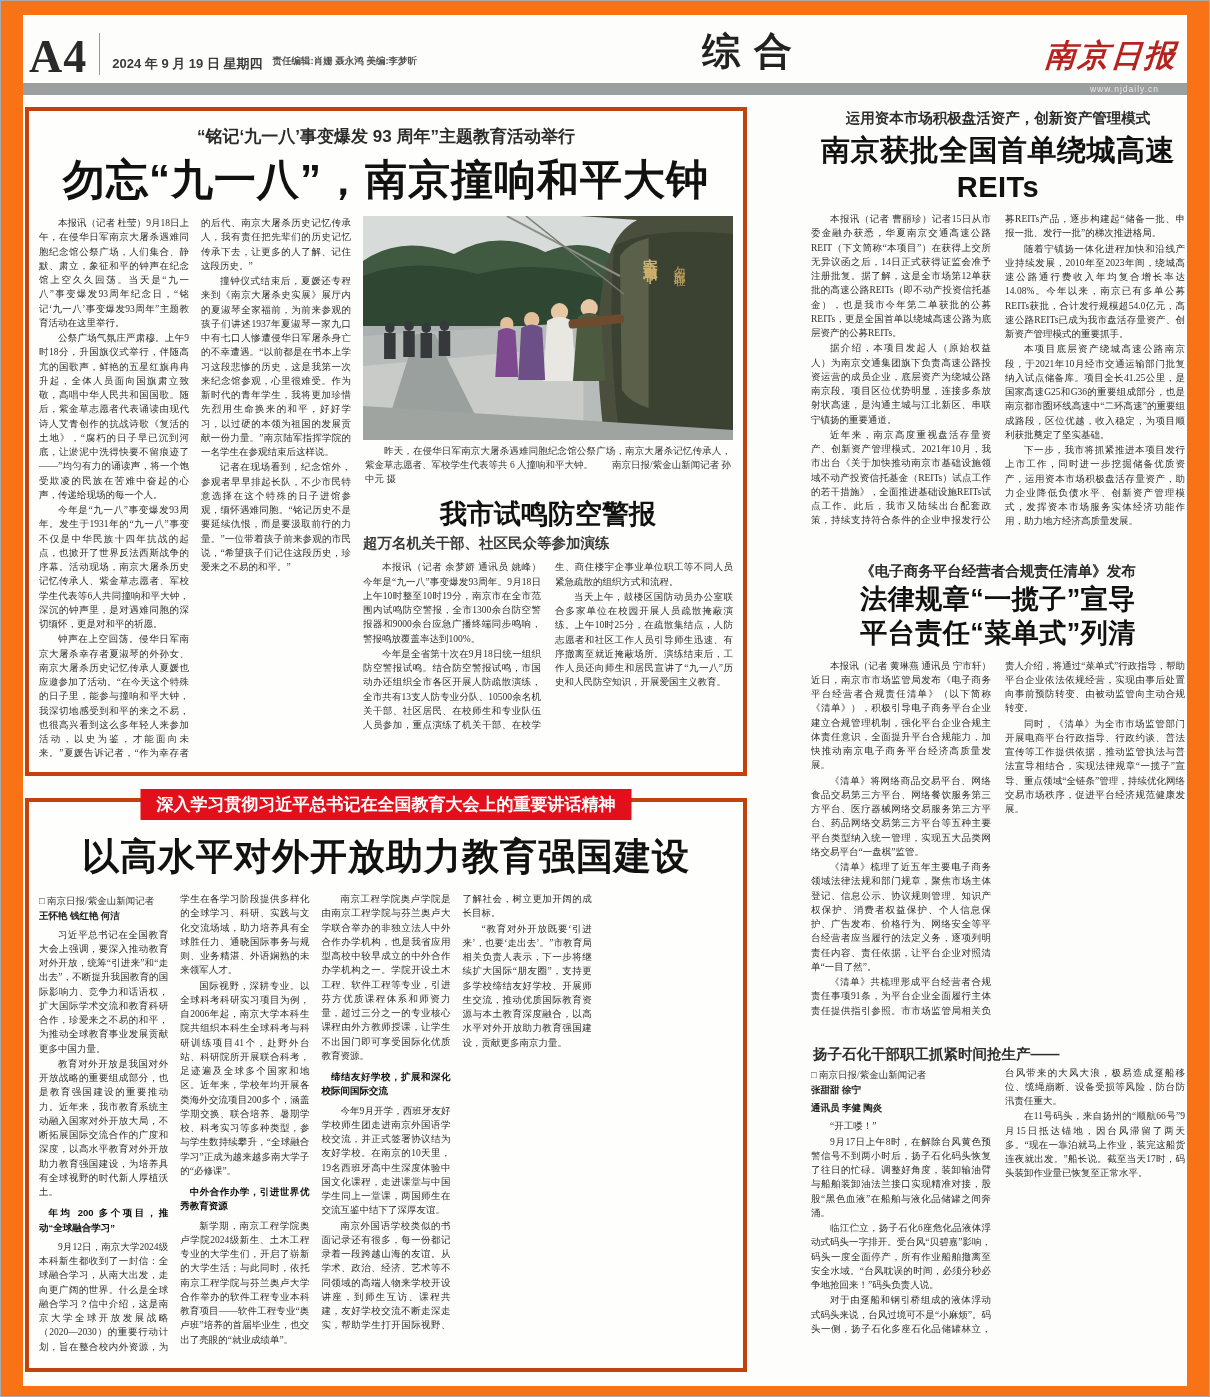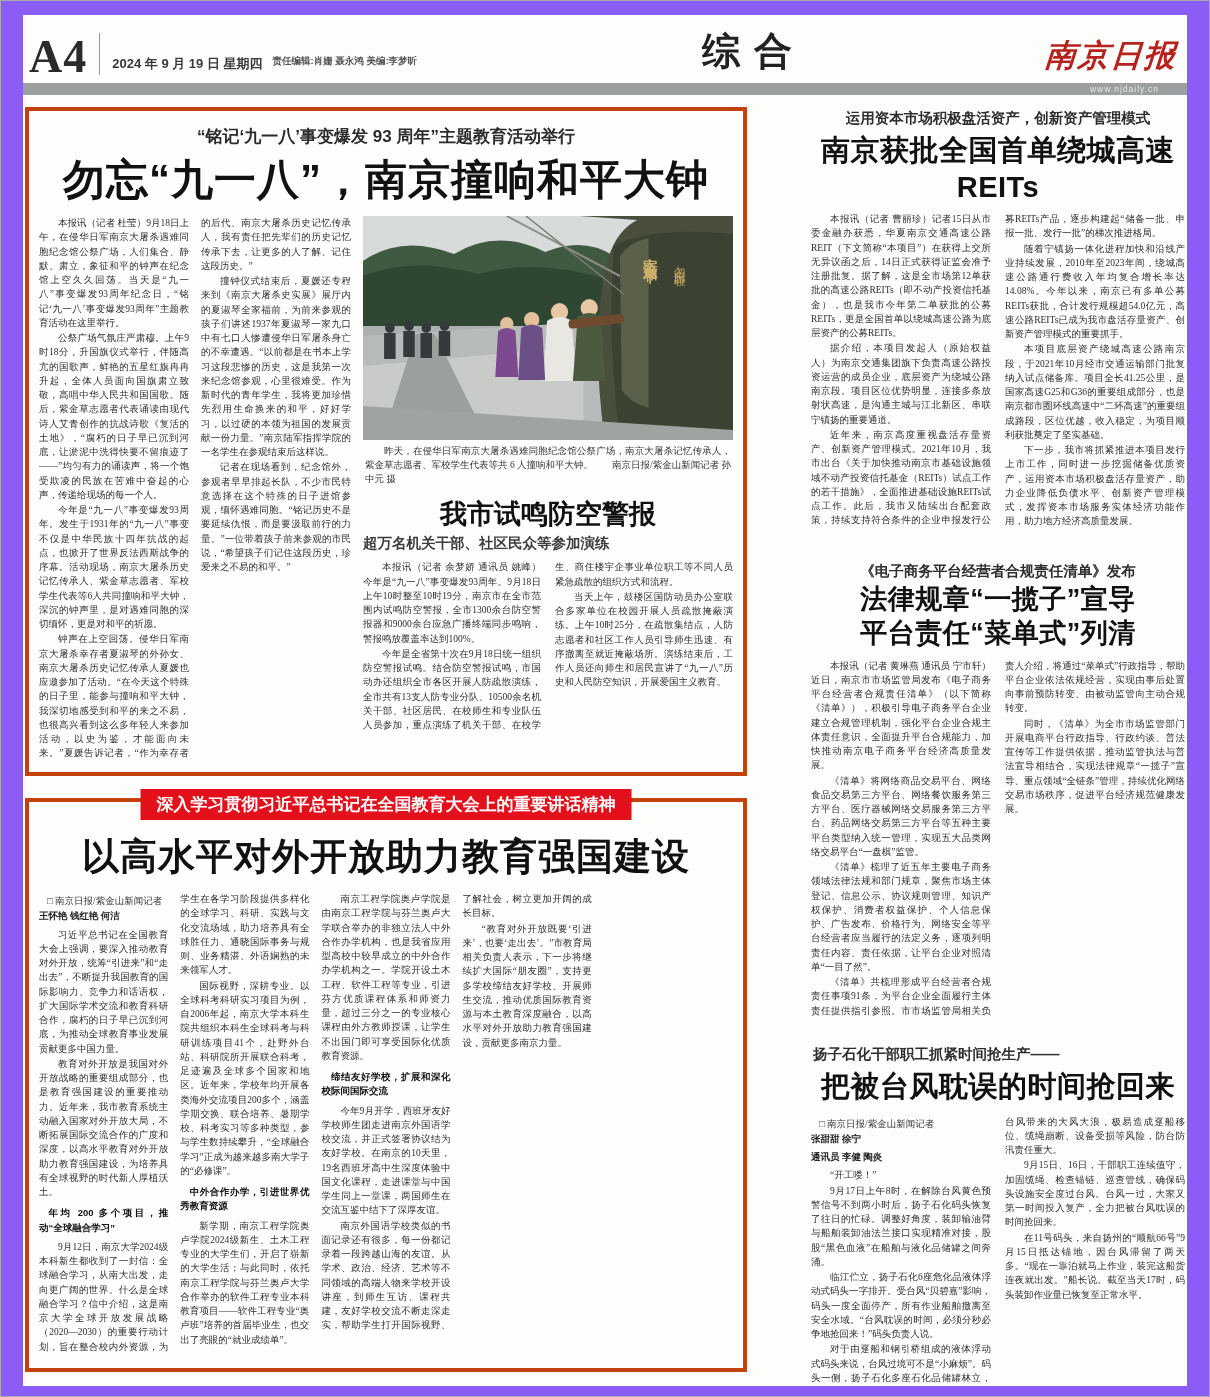--- a/index.html
+++ b/index.html
@@ -1,17 +1,17 @@
 <!DOCTYPE html>
 <html><head>
 <meta charset="utf-8">
 <style>
   * { margin:0; padding:0; box-sizing:border-box; }
   body { background:#c9c9c9; font-family:"Liberation Serif","DejaVu Serif",serif; }
-  .page { width:1210px; height:1397px; margin:0 auto; background:#8b5cf6; border:1px solid #aaa;
+  .page { width:1210px; height:1397px; margin:0 auto; background:#f97316; border:1px solid #aaa;
           padding:14px 22px 10px 22px; position:relative; overflow:hidden; }
   .sheet { background:#fdfdfc; width:100%; height:100%; padding:8px 0 0 0; }
 
   
   .masthead { display:flex; align-items:flex-end; height:58px; padding:0 6px 4px 6px; }
   .pageno { font-size:46px; font-weight:bold; color:#2a2a2a; line-height:0.9; letter-spacing:1px; }
   .mast-divider { width:1px; height:42px; background:#999; margin:0 12px 2px 12px; }
   .date-block { display:flex; flex-direction:row; gap:10px; padding-bottom:4px; }
   .date-line { font-size:13px; font-weight:bold; color:#3a3a3a; font-family:"Liberation Sans",sans-serif; }
   .editors-line { font-size:9.5px; font-weight:bold; color:#555; font-family:"Liberation Sans",sans-serif; }
@@ -28,21 +28,21 @@
   .content { display:flex; gap:64px; padding:12px 2px 0 2px; }
   .left-region { width:722px; flex:none; }
   .right-region { flex:1; min-width:0; }
 
   
   .body-text p { font-size:9.5px; line-height:1.5; color:#2e2d2b; text-align:justify;
                  text-indent:2em; margin:0 0 1px 0; }
   .body-text { column-fill:auto; overflow:hidden; }
   .body-text p.p-sub { font-weight:bold; text-indent:1em; color:#111;
                        font-family:"Liberation Sans",sans-serif; margin:7px 0 5px 0; }
-  .body-text p.p-byline { text-indent:0; margin:2px 0 1px 8px; color:#333; }
+  .body-text p.p-byline { text-indent:0; margin:2px 0 1px 0; color:#333; }
   .body-text p.p-byline-bold { text-indent:0; font-weight:bold; margin:0 0 4px 0; color:#222; }
 
   
   .box { border:4px solid #c2410c; background:#fefefd; }
   .article-bell { padding:10px 10px 8px 10px; margin-bottom:22px; }
   .bell-kicker { text-align:center; font-size:17px; font-weight:bold; color:#2b2b2b;
                  font-family:"Liberation Sans",sans-serif; padding:4px 0 2px 0; }
   .bell-headline { text-align:center; font-size:42px; font-weight:900; color:#111;
                    font-family:"Liberation Sans",sans-serif; letter-spacing:1px; padding:2px 0 8px 0; }
   .bell-flex { display:flex; gap:12px; }
@@ -175,21 +175,21 @@
           </div>
         </div>
       </div>
 
       <div class="box article-education">
         <div class="edu-banner">深入学习贯彻习近平总书记在全国教育大会上的重要讲话精神</div>
         <div class="edu-headline">以高水平对外开放助力教育强国建设</div>
         <div class="edu-body body-text">
               <p class="p-byline">□ 南京日报/紫金山新闻记者</p>
               <p class="p-byline-bold">王怀艳 钱红艳 何洁</p>
-              <p>习近平总书记在全国教育大会上强调，要深入推动教育对外开放，统筹“引进来”和“走出去”，不断提升我国教育的国际影响力、竞争力和话语权，扩大国际学术交流和教育科研合作，腐朽的日子早已沉到河底，为推动全球教育事业发展贡献更多中国力量。</p>
+              <p>习近平总书记在全国教育大会上强调，要深入推动教育对外开放，统筹“引进来”和“走出去”，不断提升我国教育的国际影响力、竞争力和话语权，扩大国际学术交流和教育科研合作，珍爱来之不易的和平，为推动全球教育事业发展贡献更多中国力量。</p>
               <p>教育对外开放是我国对外开放战略的重要组成部分，也是教育强国建设的重要推动力。近年来，我市教育系统主动融入国家对外开放大局，不断拓展国际交流合作的广度和深度，以高水平教育对外开放助力教育强国建设，为培养具有全球视野的时代新人厚植沃土。</p>
               <p class="p-sub">年均 200 多个项目，推动“全球融合学习”</p>
               <p>9月12日，南京大学2024级本科新生都收到了一封信：全球融合学习，从南大出发，走向更广阔的世界。什么是全球融合学习？信中介绍，这是南京大学全球开放发展战略（2020—2030）的重要行动计划，旨在整合校内外资源，为学生在各学习阶段提供多样化的全球学习、科研、实践与文化交流场域，助力培养具有全球胜任力、通晓国际事务与规则、业务精湛、外语娴熟的未来领军人才。</p>
               <p>国际视野，深耕专业。以全球科考科研实习项目为例，自2006年起，南京大学本科生院共组织本科生全球科考与科研训练项目41个，赴野外台站、科研院所开展联合科考，足迹遍及全球多个国家和地区。近年来，学校年均开展各类海外交流项目200多个，涵盖学期交换、联合培养、暑期学校、科考实习等多种类型，参与学生数持续攀升，“全球融合学习”正成为越来越多南大学子的“必修课”。</p>
               <p class="p-sub">中外合作办学，引进世界优秀教育资源</p>
               <p>新学期，南京工程学院奥卢学院2024级新生、土木工程专业的大学生们，开启了崭新的大学生活；与此同时，依托南京工程学院与芬兰奥卢大学合作举办的软件工程专业本科教育项目——软件工程专业“奥卢班”培养的首届毕业生，也交出了亮眼的“就业成绩单”。</p>
               <p>南京工程学院奥卢学院是由南京工程学院与芬兰奥卢大学联合举办的非独立法人中外合作办学机构，也是我省应用型高校中较早成立的中外合作办学机构之一。学院开设土木工程、软件工程等专业，引进芬方优质课程体系和师资力量，超过三分之一的专业核心课程由外方教师授课，让学生不出国门即可享受国际化优质教育资源。</p>
               <p class="p-sub">缔结友好学校，扩展和深化校际间国际交流</p>
               <p>今年9月开学，西班牙友好学校师生团走进南京外国语学校交流，并正式签署协议结为友好学校。在南京的10天里，19名西班牙高中生深度体验中国文化课程，走进课堂与中国学生同上一堂课，两国师生在交流互鉴中结下了深厚友谊。</p>
               <p>南京外国语学校类似的书面记录还有很多，每一份都记录着一段跨越山海的友谊。从学术、政治、经济、艺术等不同领域的高端人物来学校开设讲座，到师生互访、课程共建，友好学校交流不断走深走实，帮助学生打开国际视野、了解社会，树立更加开阔的成长目标。</p>
@@ -223,30 +223,28 @@
               <p>本报讯（记者 黄琳燕 通讯员 宁市轩）近日，南京市市场监管局发布《电子商务平台经营者合规责任清单》（以下简称《清单》），积极引导电子商务平台企业建立合规管理机制，强化平台企业合规主体责任意识，全面提升平台合规能力，加快推动南京电子商务平台经济高质量发展。</p>
               <p>《清单》将网络商品交易平台、网络食品交易第三方平台、网络餐饮服务第三方平台、医疗器械网络交易服务第三方平台、药品网络交易第三方平台等五种主要平台类型纳入统一管理，实现五大品类网络交易平台“一盘棋”监管。</p>
               <p>《清单》梳理了近五年主要电子商务领域法律法规和部门规章，聚焦市场主体登记、信息公示、协议规则管理、知识产权保护、消费者权益保护、个人信息保护、广告发布、价格行为、网络安全等平台经营者应当履行的法定义务，逐项列明责任内容、责任依据，让平台企业对照清单“一目了然”。</p>
               <p>《清单》共梳理形成平台经营者合规责任事项91条，为平台企业全面履行主体责任提供指引参照。市市场监管局相关负责人介绍，将通过“菜单式”行政指导，帮助平台企业依法依规经营，实现由事后处置向事前预防转变、由被动监管向主动合规转变。</p>
               <p>同时，《清单》为全市市场监管部门开展电商平台行政指导、行政约谈、普法宣传等工作提供依据，推动监管执法与普法宣导相结合，实现法律规章“一揽子”宣导、重点领域“全链条”管理，持续优化网络交易市场秩序，促进平台经济规范健康发展。</p>
             </div>
       </div>
 
       <div class="r-article">
         <div class="r-kicker left">扬子石化干部职工抓紧时间抢生产——</div>
-        <div class="r-headline">把被台风耽误的时间抢回来</div>
         <div class="typhoon-body body-text">
               <p class="p-byline">□ 南京日报/紫金山新闻记者</p>
               <p class="p-byline-bold">张甜甜 徐宁</p>
               <p class="p-byline-bold">通讯员 李健 陶炎</p>
               <p>“开工喽！”</p>
               <p>9月17日上午8时，在解除台风黄色预警信号不到两小时后，扬子石化码头恢复了往日的忙碌。调整好角度，装卸输油臂与船舶装卸油法兰接口实现精准对接，股股“黑色血液”在船舶与液化品储罐之间奔涌。</p>
               <p>临江伫立，扬子石化6座危化品液体浮动式码头一字排开。受台风“贝碧嘉”影响，码头一度全面停产，所有作业船舶撤离至安全水域。“台风耽误的时间，必须分秒必争地抢回来！”码头负责人说。</p>
               <p>对于由趸船和钢引桥组成的液体浮动式码头来说，台风过境可不是“小麻烦”。码头一侧，扬子石化多座石化品储罐林立，台风带来的大风大浪，极易造成趸船移位、缆绳崩断、设备受损等风险，防台防汛责任重大。</p>
-              <p>9月15日、16日，干部职工连续值守，加固缆绳、检查锚链、巡查管线，确保码头设施安全度过台风。台风一过，大家又第一时间投入复产，全力把被台风耽误的时间抢回来。</p>
               <p>在11号码头，来自扬州的“顺航66号”9月15日抵达锚地，因台风滞留了两天多。“现在一靠泊就马上作业，装完这船货连夜就出发。”船长说。截至当天17时，码头装卸作业量已恢复至正常水平。</p>
             </div>
       </div>
 
     </div>
   </div>
  </div>
 </div>
 
 </body></html>

